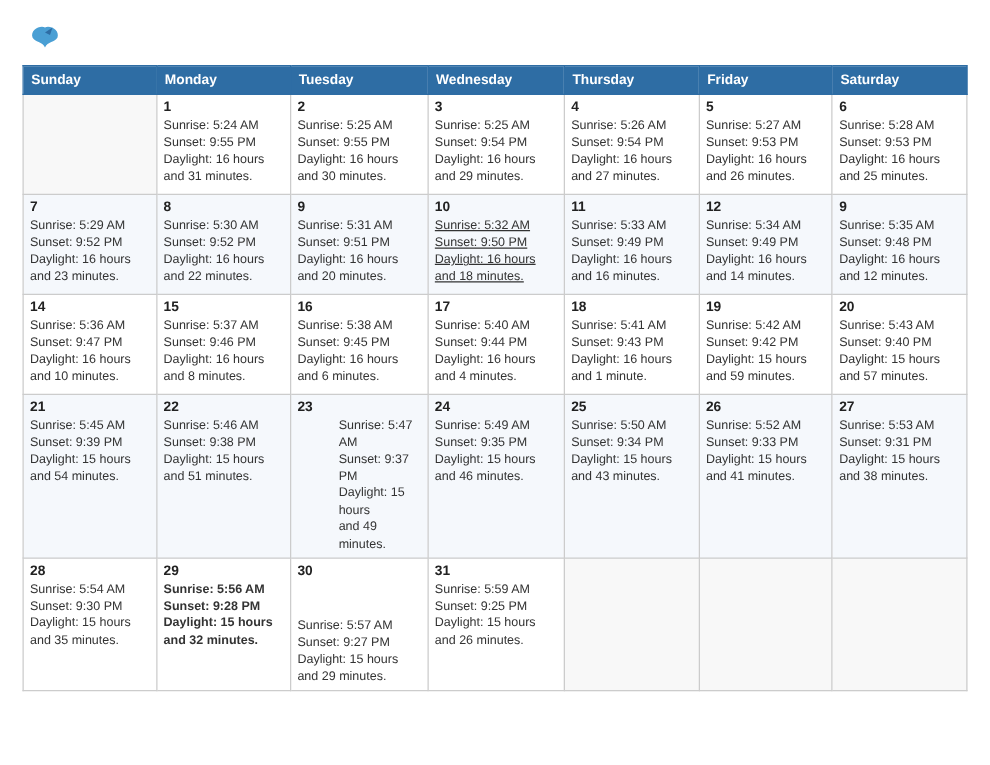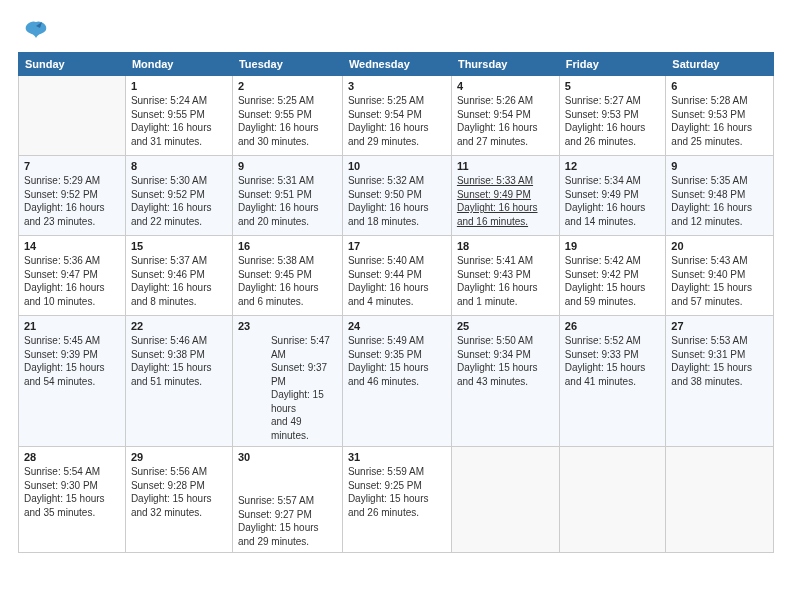--- a/index.html
+++ b/index.html
@@ -182,28 +182,28 @@
           </td>
           <td>
             <span class="day-num">9</span>
             <div class="day-info" style="white-space: pre-line;">Sunrise: 5:31 AM
 Sunset: 9:51 PM
 Daylight: 16 hours
 and 20 minutes.</div>
           </td>
           <td>
             <span class="day-num">10</span>
-            <div class="day-info" style="white-space: pre-line;">Sunrise: 5:32 AM
+            <div class="day-info" style="white-space: pre-line; text-decoration: underline;">Sunrise: 5:32 AM
 Sunset: 9:50 PM
 Daylight: 16 hours
 and 18 minutes.</div>
           </td>
           <td>
             <span class="day-num">11</span>
-            <div class="day-info" style="white-space: pre-line; text-decoration: underline;">Sunrise: 5:33 AM
+            <div class="day-info" style="white-space: pre-line;">Sunrise: 5:33 AM
 Sunset: 9:49 PM
 Daylight: 16 hours
 and 16 minutes.</div>
           </td>
           <td>
             <span class="day-num">12</span>
             <div class="day-info" style="white-space: pre-line;">Sunrise: 5:34 AM
 Sunset: 9:49 PM
 Daylight: 16 hours
 and 14 minutes.</div>
@@ -321,21 +321,21 @@
         <tr>
           <td>
             <span class="day-num">28</span>
             <div class="day-info" style="white-space: pre-line;">Sunrise: 5:54 AM
 Sunset: 9:30 PM
 Daylight: 15 hours
 and 35 minutes.</div>
           </td>
           <td>
             <span class="day-num">29</span>
-            <div class="day-info" style="white-space: pre-line;">Sunrise: 5:56 AM
+            <div class="day-info" style="white-space: pre-line; font-weight: bold;">Sunrise: 5:56 AM
 Sunset: 9:28 PM
 Daylight: 15 hours
 and 32 minutes.</div>
           </td>
           <td>
             <span class="day-num">30</span>
             <div class="day-info" style="white-space: pre-line; margin-top: 31px;">Sunrise: 5:57 AM
 Sunset: 9:27 PM
 Daylight: 15 hours
 and 29 minutes.</div>

